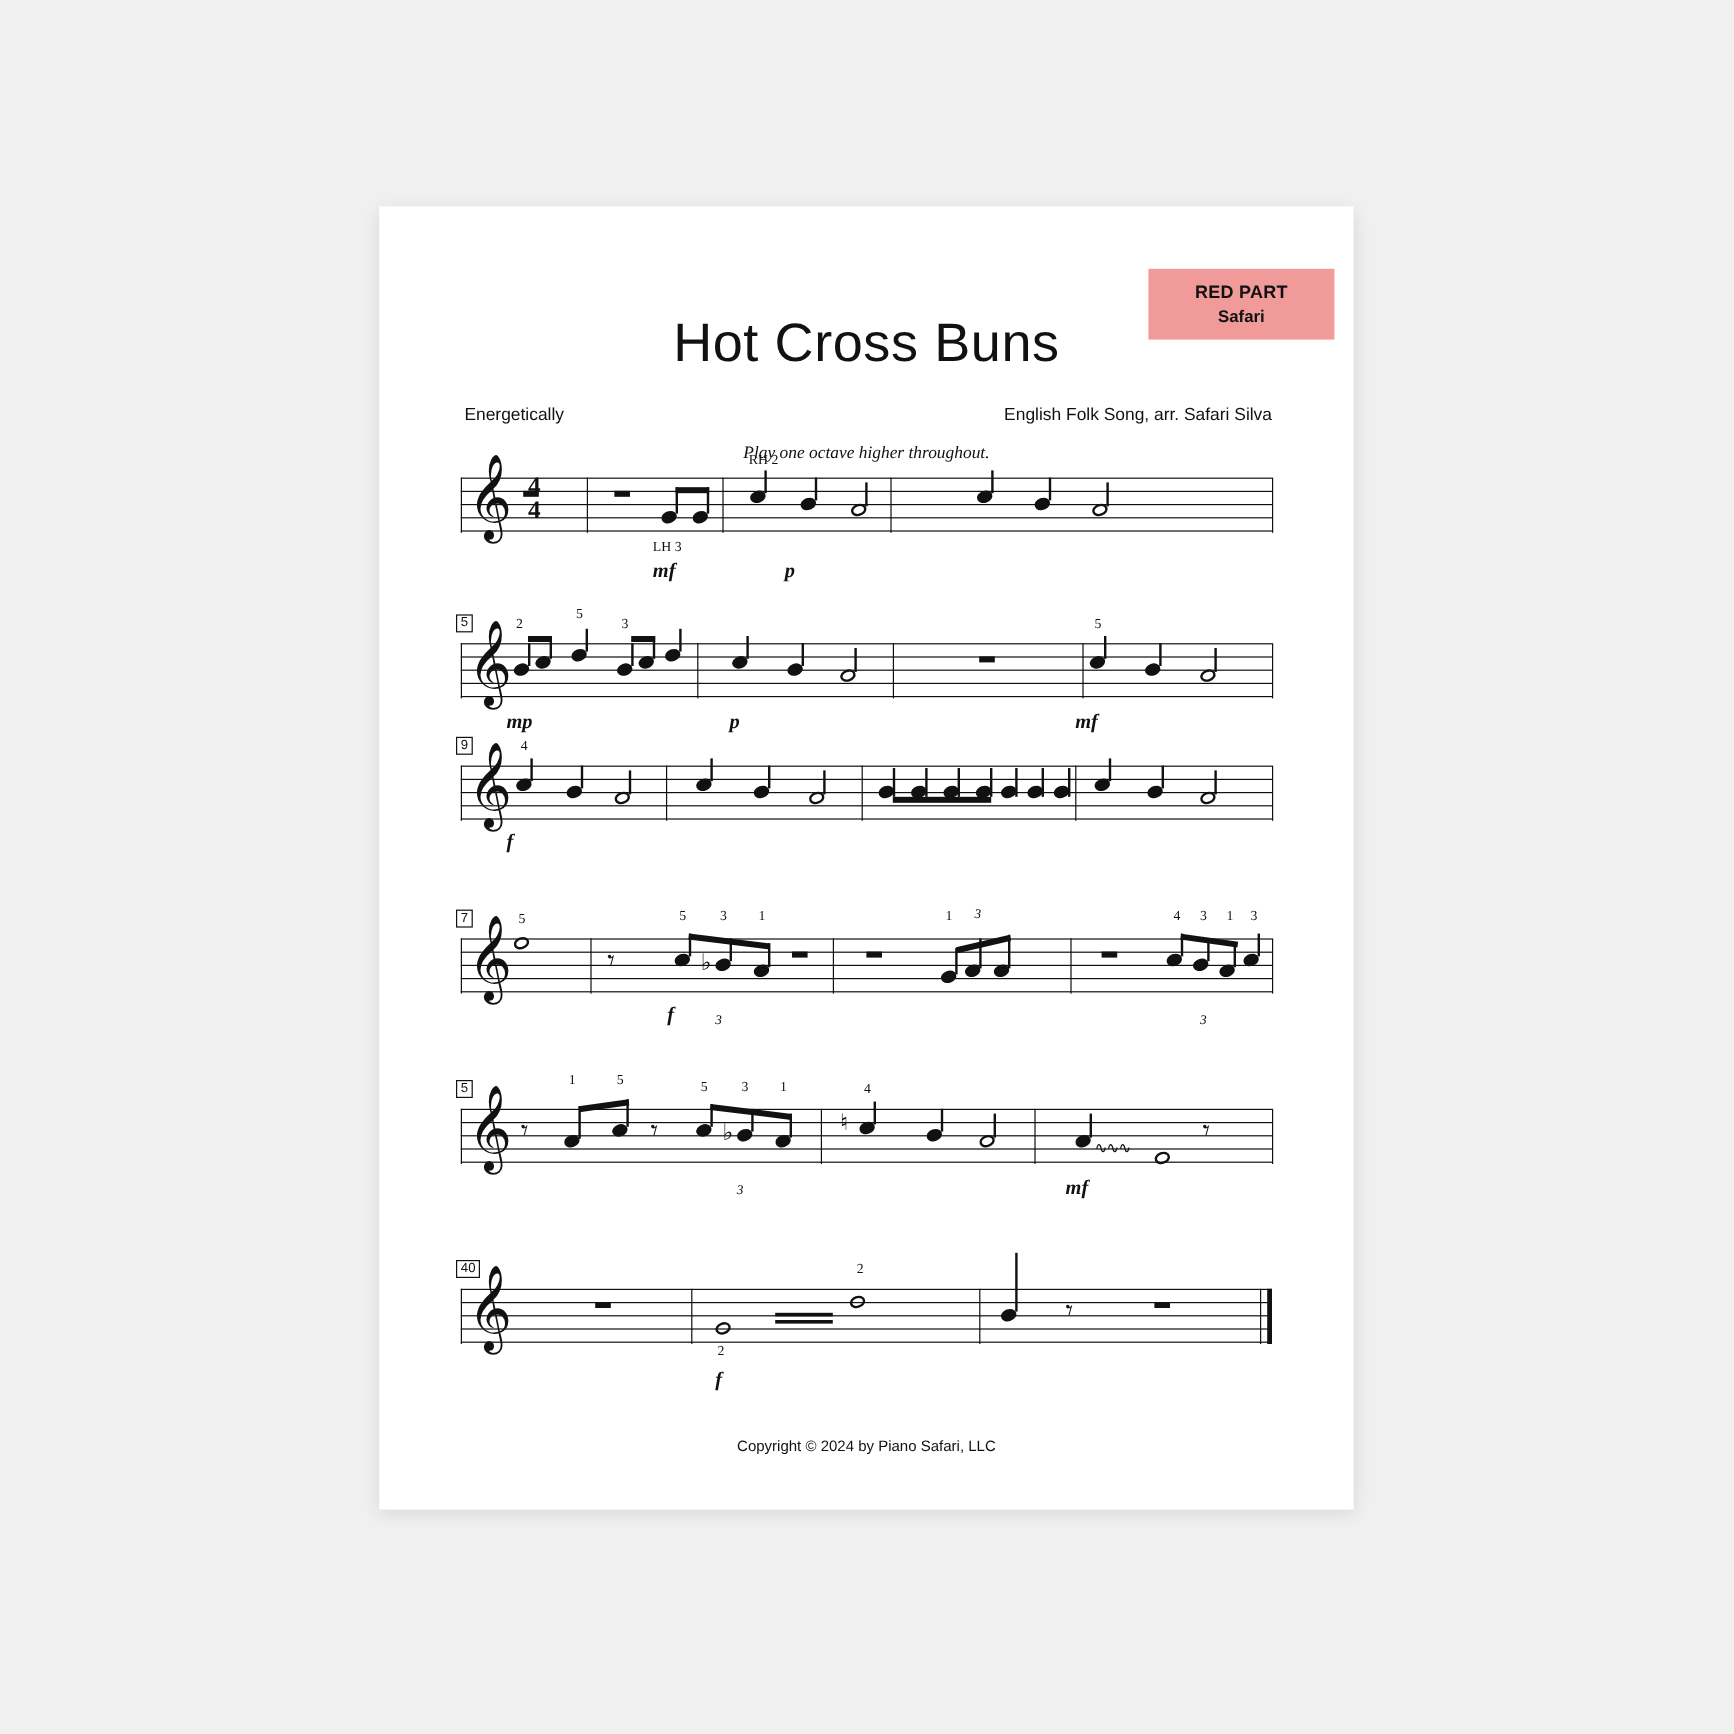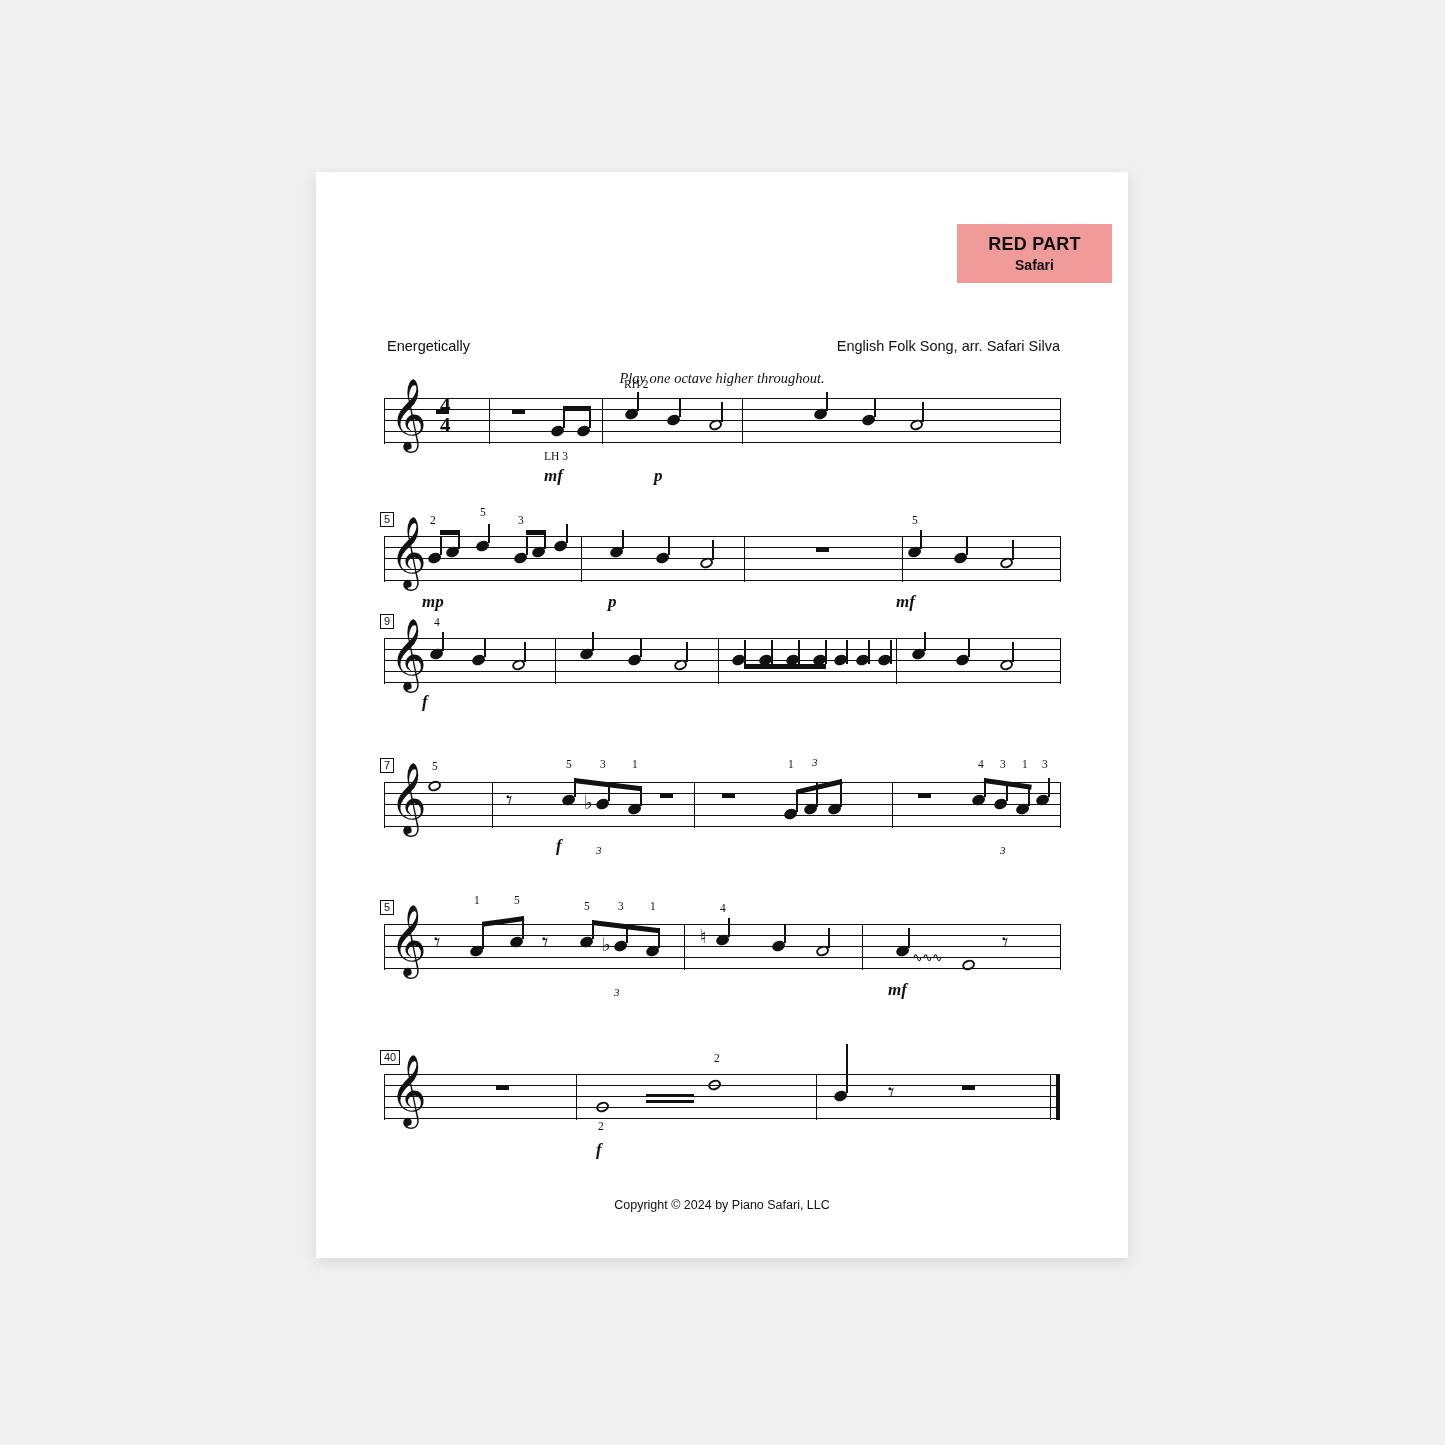--- a/index.html
+++ b/index.html
@@ -29,21 +29,21 @@
     width: 155px;
     height: 59px;
     background: #f09a9a;
     display: flex;
     flex-direction: column;
     align-items: center;
     justify-content: center;
     line-height: 1.35;
   }
   .part-badge .line1 {
-    font-size: 18px;
+    font-size: 15px;
     font-weight: bold;
     color: #111;
     letter-spacing: 0.2px;
   }
   .part-badge .line2 {
     font-size: 14px;
     font-weight: bold;
     color: #111;
   }
   .title {
@@ -236,20 +236,21 @@
 </head>
 <body>
 
 <div class="page-wrap">
 
   <div class="part-badge">
     <div class="line1">RED PART</div>
     <div class="line2">Safari</div>
   </div>
 
+  <div class="title">Hot Cross Buns</div>
   <div class="tempo">Energetically</div>
   <div class="composer">English Folk Song, arr. Safari Silva</div>
   <div class="instruction">Play one octave higher throughout.</div>
 
   <div class="system" style="top:226px;">
     <div class="staff-lines">
       <div class="ln" style="top:0px;"></div>
       <div class="ln" style="top:11px;"></div>
       <div class="ln" style="top:22px;"></div>
       <div class="ln" style="top:33px;"></div>

